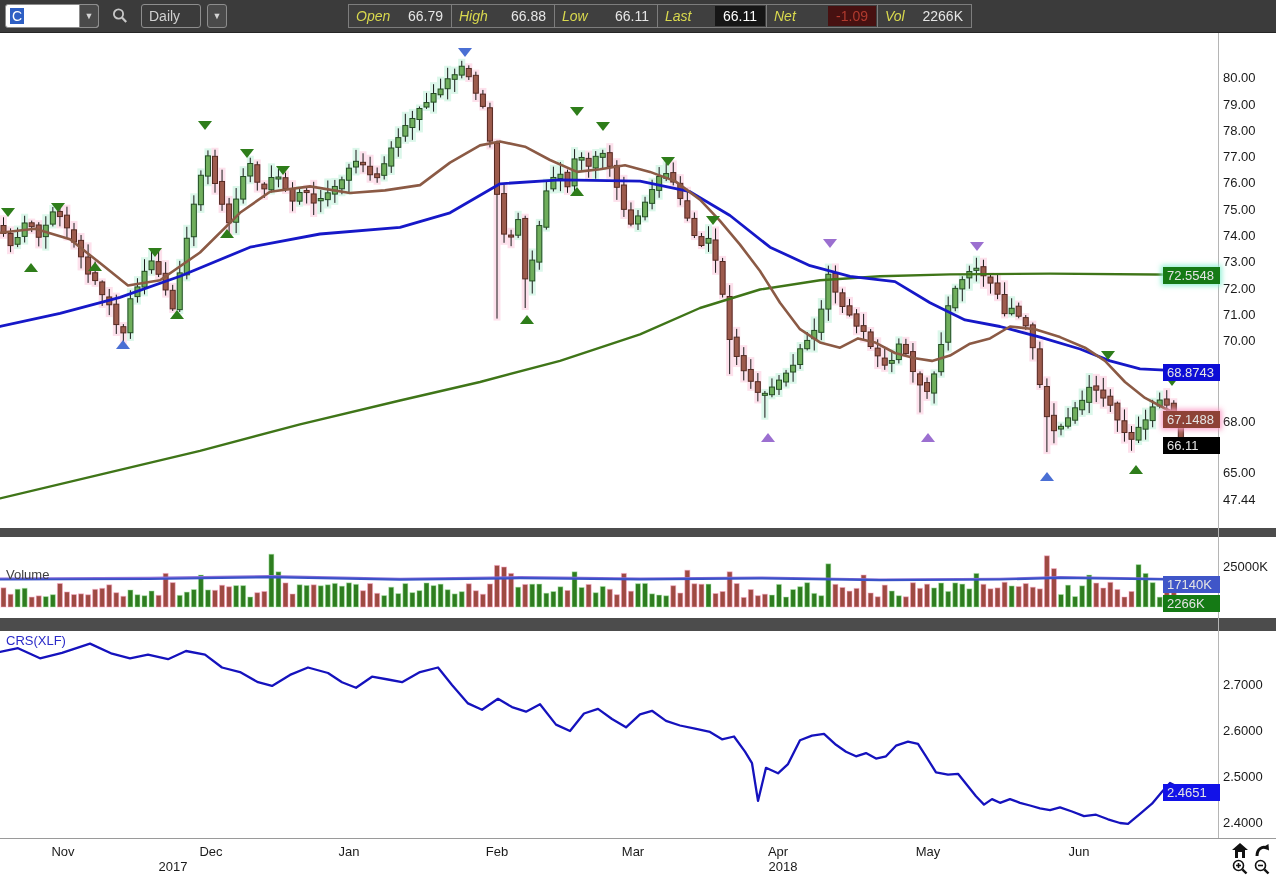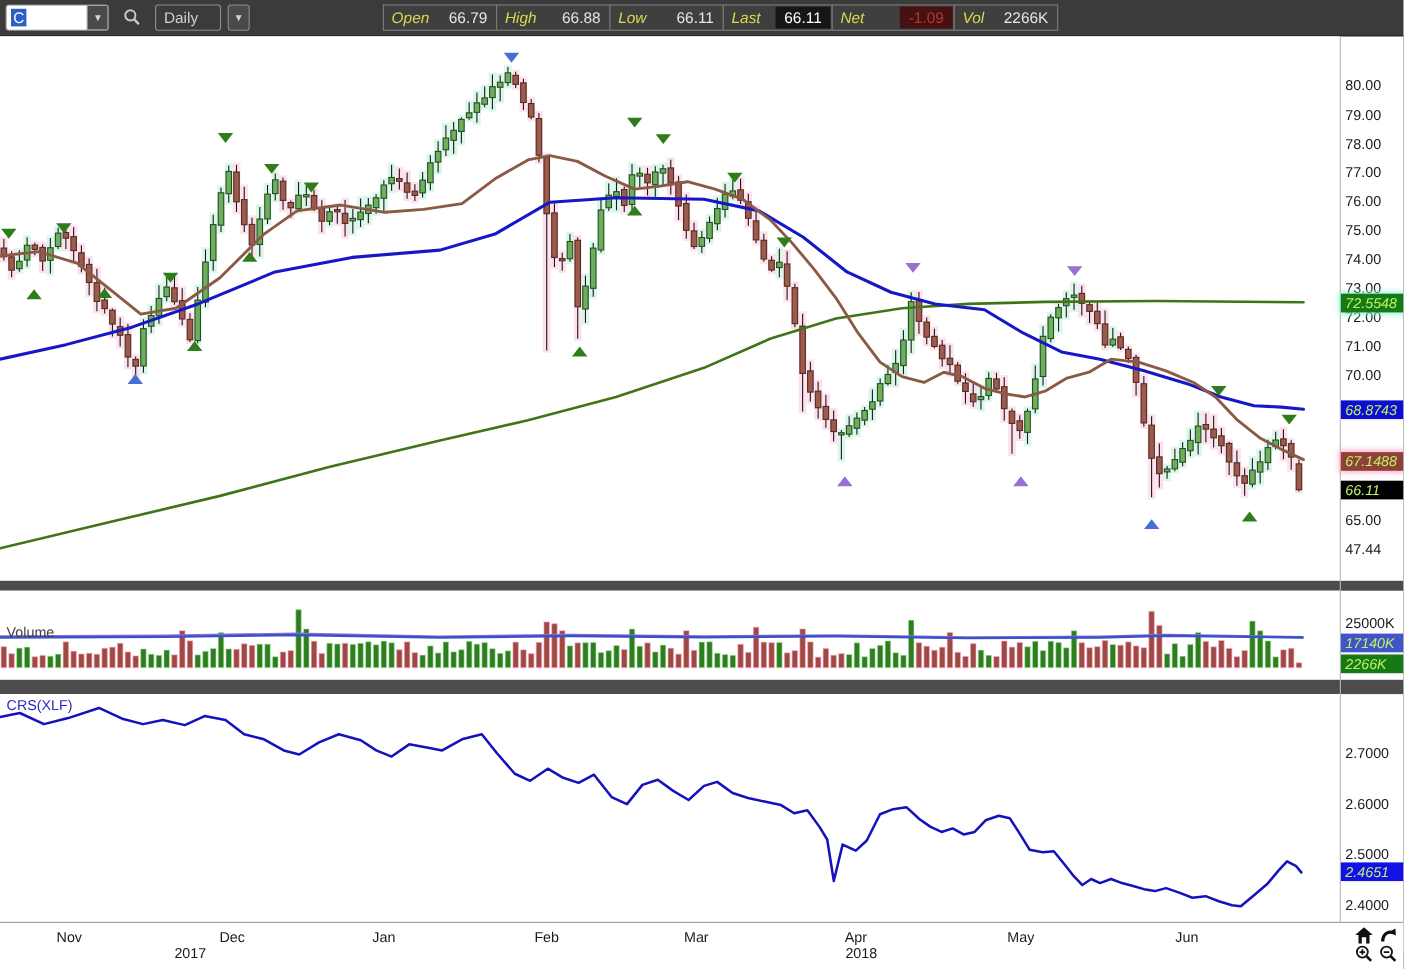--- a/index.html
+++ b/index.html
@@ -24,22 +24,22 @@
         background:#3f3f3f;box-sizing:border-box;height:24px;margin-left:-1px;}
   .fbox .lab{color:#d9d94e;font-size:14px;padding-left:7px;font-style:italic;}
   .fbox .val{color:#e6e6e6;font-size:14px;padding:0 8px;}
   .fbox .val.dark{background:#161616;color:#fff;align-self:stretch;display:flex;align-items:center;margin:1px;}
   .fbox .val.red{background:#471111;color:#b03a2e;align-self:stretch;display:flex;align-items:center;margin:1px;}
   
   .panel{position:absolute;left:0;background:#fff;}
   .band{position:absolute;left:0;width:1276px;background:#4c4c4c;}
   .vsep{position:absolute;top:33px;left:1218px;width:1px;height:805px;background:#b5b5b5;}
   .gutter-label{position:absolute;left:1223px;font-size:13px;color:#1a1a1a;white-space:nowrap;}
-  .badge{position:absolute;left:1219px;width:57px;height:17px;font-size:13px;color:#bef264;
-         display:flex;align-items:center;padding-left:4px;box-sizing:border-box;white-space:nowrap;font-style:italic;}
+  .badge{position:absolute;left:1163px;width:57px;height:17px;font-size:13px;color:#e5e5e5;
+         display:flex;align-items:center;padding-left:4px;box-sizing:border-box;white-space:nowrap;}
   .panel-title{position:absolute;font-size:13px;z-index:3;}
   .ghost-row{position:absolute;left:4px;top:36px;width:756px;height:9px;opacity:.55;
      background:repeating-linear-gradient(90deg,rgba(110,130,225,.35) 0 16px,transparent 16px 34px,
      rgba(235,130,190,.28) 34px 44px,transparent 44px 70px);filter:blur(.6px);}
   .xaxis{position:absolute;left:0;top:838px;width:1276px;height:27px;background:#fff;border-top:1px solid #9a9a9a;box-sizing:border-box;}
   .month{position:absolute;top:5px;transform:translateX(-50%);font-size:13px;color:#1a1a1a;}
   .year{position:absolute;top:20px;transform:translateX(-50%);font-size:13px;color:#1a1a1a;}
   .nav-icons{position:absolute;right:4px;top:4px;display:grid;grid-template-columns:18px 18px;grid-gap:1px 4px;}
   .nav-icons svg{display:block;}
   svg.chart{position:absolute;left:0;top:0;}
@@ -76,21 +76,21 @@
           <span class="val ">66.79</span>
         </div>
         <div class="fbox" style="width: 104px;">
           <span class="lab">High</span>
           <span class="val ">66.88</span>
         </div>
         <div class="fbox" style="width: 104px;">
           <span class="lab">Low</span>
           <span class="val ">66.11</span>
         </div>
-        <div class="fbox" style="width: 100px;">
+        <div class="fbox" style="width: 110px;">
           <span class="lab">Last</span>
           <span class="val dark">66.11</span>
         </div>
         <div class="fbox" style="width: 112px;">
           <span class="lab">Net</span>
           <span class="val red">-1.09</span>
         </div>
         <div class="fbox" style="width: 95px;">
           <span class="lab">Vol</span>
           <span class="val ">2266K</span>

